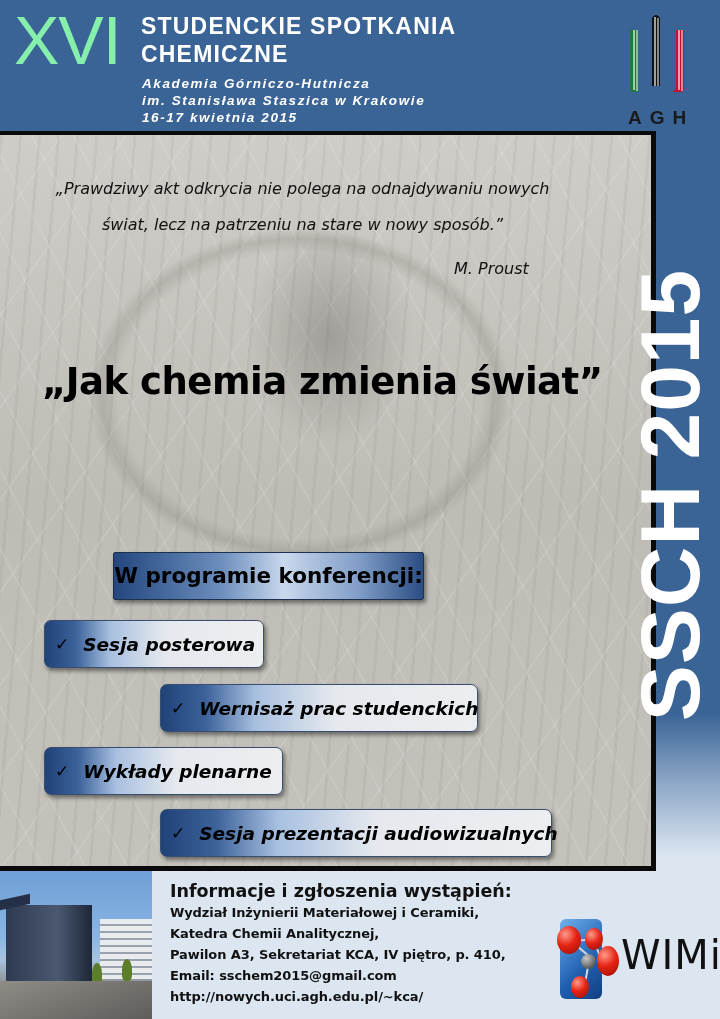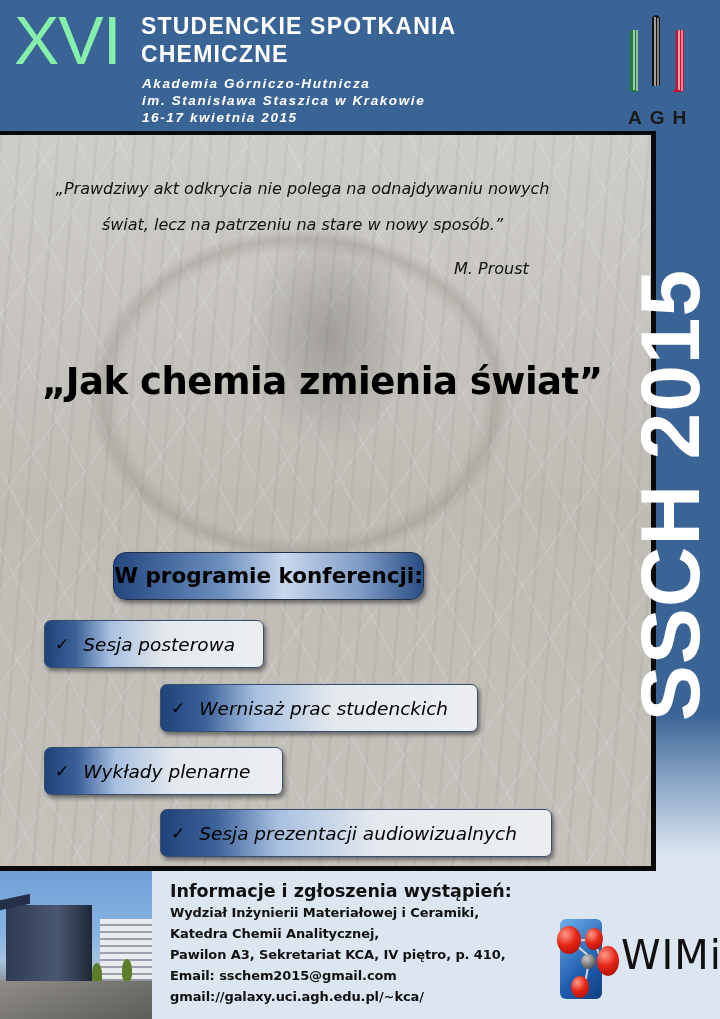--- a/index.html
+++ b/index.html
@@ -29,33 +29,33 @@
       repeating-linear-gradient(95deg, rgba(0,0,0,0.04) 0 3px, rgba(0,0,0,0) 3px 19px),
       linear-gradient(to bottom, #cfcdc7, #bebcb5 50%, #c4c2bb);
     overflow: hidden;
   }
   .quote { position: absolute; left: 20px; top: 36px; width: 565px; font-family: "DejaVu Sans", sans-serif; font-style: italic; font-size: 16px; line-height: 36px; text-align: center; color: #111; }
   .quote-author { position: absolute; left: 454px; top: 124px; font-style: italic; font-size: 16px; color: #111; }
   .slogan { position: absolute; left: 14px; top: 225px; width: 585px; font-family: "DejaVu Sans", sans-serif; font-weight: bold; font-size: 37px; color: #000; letter-spacing: -0.5px; white-space: nowrap; margin-left: 28px; }
 
   .prog-title {
     position: absolute; left: 113px; top: 417px; width: 311px; height: 48px;
-    border-radius: 13px; border: 1.5px solid #1d3050;
+    border-radius: 2px; border: 1.5px solid #1d3050;
     background: linear-gradient(to right, #23467e 0%, #6d8fbe 35%, #c9d8ec 55%, #7e9bc6 80%, #2a4d82 100%);
     box-shadow: 2px 3px 4px rgba(0,0,0,0.45);
     font-weight: bold; font-size: 21.5px; color: #000; text-align: center; line-height: 45px; white-space: nowrap;
   }
   .item {
     position: absolute; height: 48px; border-radius: 7px; border: 1px solid #3a4f70;
     background: linear-gradient(to right, #1f4278 0%, #3c629a 14%, #a8c0e0 30%, #e5e9ee 55%, #eceef0 100%);
     box-shadow: 2px 3px 4px rgba(0,0,0,0.45);
     display: flex; align-items: center; white-space: nowrap;
   }
   .item .check { font-size: 17px; color: #000; margin-left: 10px; margin-right: 14px; font-weight: bold; }
-  .item .label { font-weight: normal; font-style: italic; font-size: 18.5px; color: #000; }
+  .item .label { font-weight: bold; font-style: italic; font-size: 18.5px; color: #000; }
 
   
   .vertical {
     position: absolute; left: 620px; top: 250px; width: 100px; height: 490px;
   }
   .vertical span {
     position: absolute; left: 50%; top: 50%;
     transform: translate(-50%, -50%) rotate(-90deg);
     font-family: "Liberation Sans", sans-serif; font-weight: bold; font-size: 84px; color: #fff; white-space: nowrap; letter-spacing: 1px;
   }
@@ -154,21 +154,21 @@
   <div class="tree" style="left:122px; top:88px;"></div>
   <div class="road"></div>
 </div>
 
 <div class="info">
   <div class="info-title">Informacje i zgłoszenia wystąpień:</div>
   <div class="info-line">Wydział Inżynierii Materiałowej i Ceramiki,</div>
   <div class="info-line">Katedra Chemii Analitycznej,</div>
   <div class="info-line">Pawilon A3, Sekretariat KCA, IV piętro, p. 410,</div>
   <div class="info-line">Email: sschem2015@gmail.com</div>
-  <div class="info-line">gmail://galaxy.uci.agh.edu.pl/~kca/</div>
+  <div class="info-line">http://nowych.uci.agh.edu.pl/~kca/</div>
 </div>
 
 <div class="wimic">
   <div class="wimic-tile"></div>
   <div class="bond" style="left:16px; top:26px; width:26px; transform: rotate(-4deg);"></div>
   <div class="bond" style="left:16px; top:26px; width:28px; transform: rotate(40deg);"></div>
   <div class="bond" style="left:40px; top:28px; width:22px; transform: rotate(70deg);"></div>
   <div class="bond" style="left:34px; top:46px; width:20px; transform: rotate(100deg);"></div>
   <div class="atom" style="left:2px; top:12px; width:24px; height:28px;"></div>
   <div class="atom" style="left:30px; top:14px; width:18px; height:22px;"></div>

